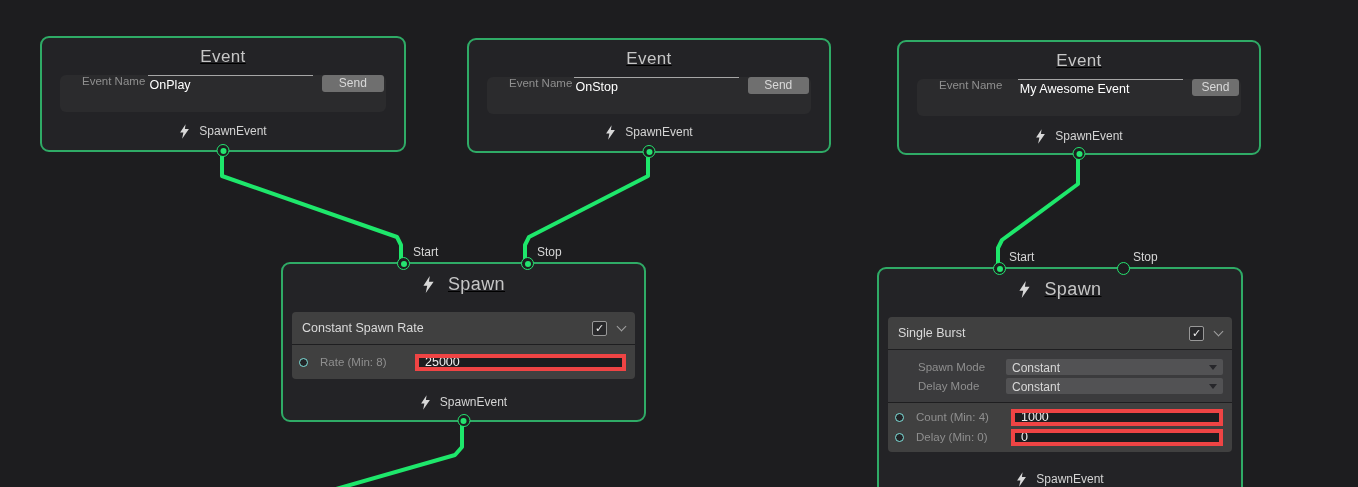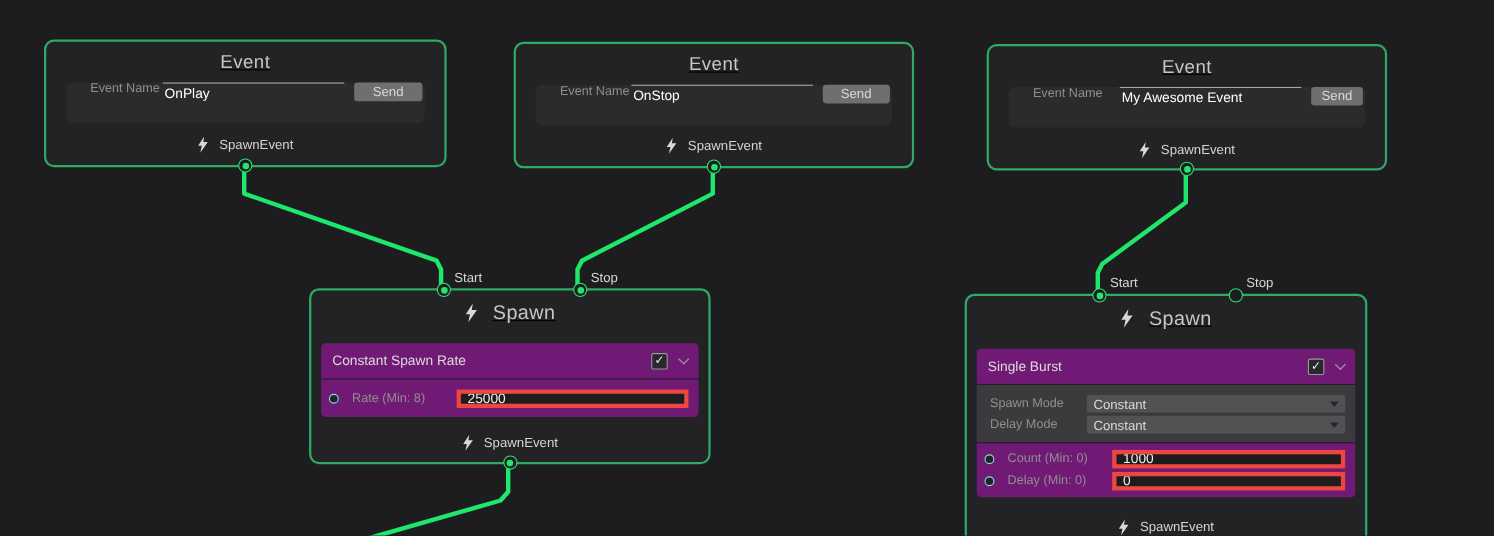--- a/index.html
+++ b/index.html
@@ -63,21 +63,21 @@
     background:#25e470; border-radius:50%;
   }
   .port-out { left:50%; bottom:-7px; transform:translateX(-50%); }
   .port-label {
     position:absolute; top:-19px; color:#d6d6d6; font-size:12px; white-space:nowrap;
   }
 
   
   .block {
     position:absolute; left:9px; right:9px; top:48px;
-    background:#701a75; border-radius:4px; overflow:hidden;
+    background:#404040; border-radius:4px; overflow:hidden;
   }
   .block-header {
     height:32px; display:flex; align-items:center; padding:0 10px;
   }
   .block-title { flex:1; color:#dadada; font-size:12.5px; }
   .checkbox {
     width:15px; height:15px; background:#29292b;
     border:1px solid #989898; border-radius:2px;
     color:#eeeeee; font-size:11px; line-height:13px; text-align:center;
   }
@@ -98,21 +98,21 @@
   .prop-label { margin-left:12px; width:95px; color:#8f8f8f; font-size:11.5px; }
   .prop-input {
     flex:1; margin-right:9px; height:17px;
     background:#1d1d1f; border:4px solid #ef4444;
     color:#f0f0f0; font-size:12.5px; font-family:inherit;
     padding:0 6px; outline:none;
   }
 
   .settings-section { background:#3b3b3d; padding:7px 0; }
   .setting-row { display:flex; align-items:center; height:19px; }
-  .setting-label { margin-left:12px; width:88px; color:#8f8f8f; font-size:11.5px; }
+  .setting-label { margin-left:30px; width:88px; color:#8f8f8f; font-size:11.5px; }
   .dropdown {
     flex:1; margin-right:9px; height:16px; position:relative;
     background:#525254; border-radius:2px;
     display:flex; align-items:flex-end;
     color:#d8d8d8; font-size:12px; padding:0 6px;
   }
   .dropdown-caret {
     position:absolute; right:6px; top:6px; width:0; height:0;
     border-left:4px solid transparent; border-right:4px solid transparent;
     border-top:5px solid #26262a;
@@ -253,21 +253,21 @@
             <span>Constant</span>
             <span class="dropdown-caret"></span>
           </div>
         </div>
       </div>
       <div class="divider"></div>
 
       <div class="prop-section">
         <div class="prop-row">
           <span class="prop-port"></span>
-          <span class="prop-label">Count (Min: 0)</span>
+          <span class="prop-label">Count (Min: 4)</span>
           <input class="prop-input" type="text" value="1000" style="">
         </div>
         <div class="prop-row">
           <span class="prop-port"></span>
           <span class="prop-label">Delay (Min: 0)</span>
           <input class="prop-input" type="text" value="0" style="">
         </div>
       </div>
     </div>
 

